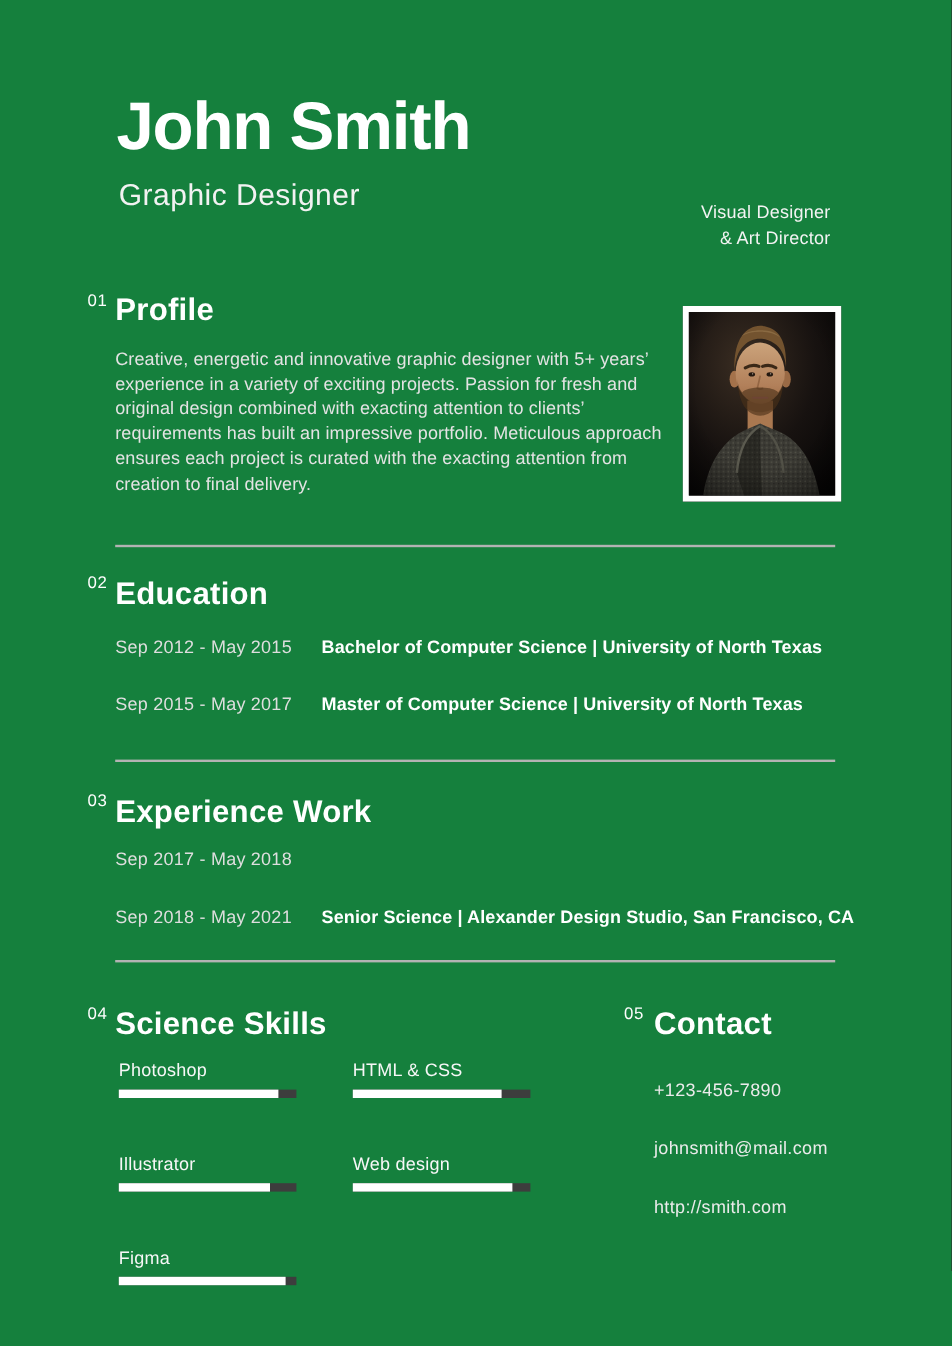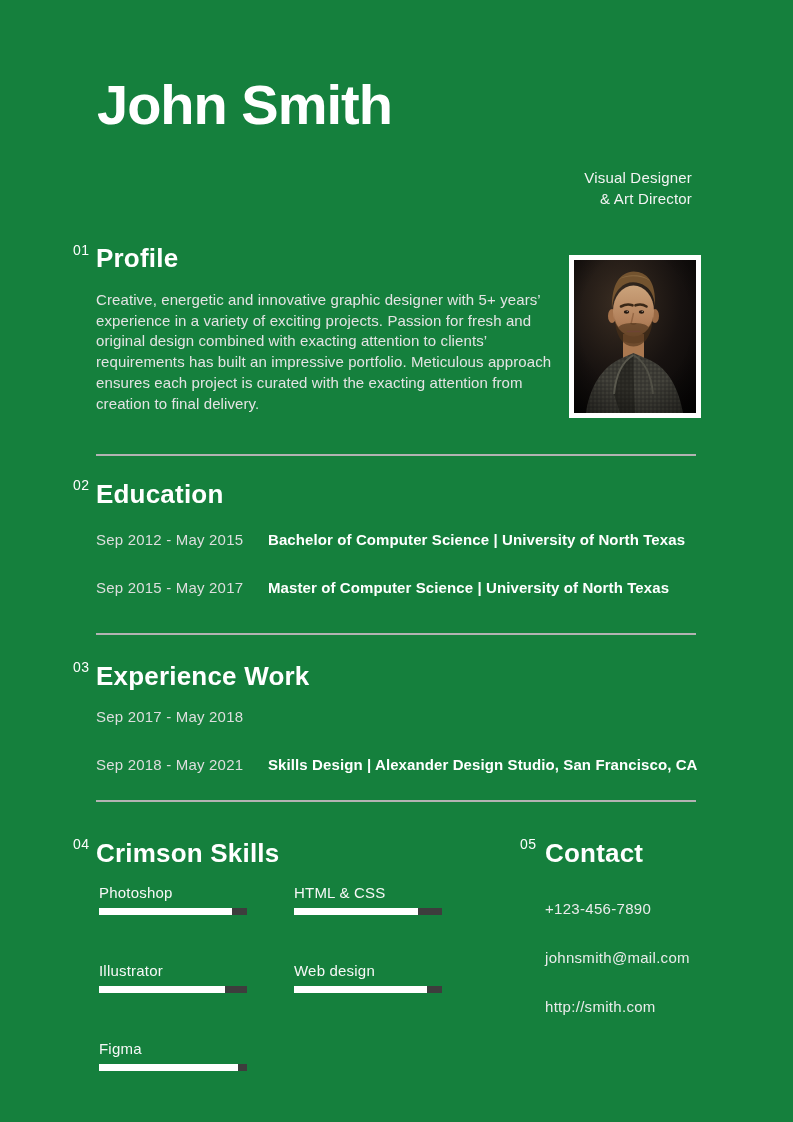--- a/index.html
+++ b/index.html
@@ -74,20 +74,21 @@
   
   .contact-list { position:absolute; left:545px; top:900px; }
   .contact-item { font-size:15px; line-height:18px; color:#ebebeb; letter-spacing:.3px; margin-bottom:31px; white-space:nowrap; }
 </style>
 </head>
 <body>
 
 <div class="page">
 
   <h1 class="name">John Smith</h1>
+  <div class="role">Graphic Designer</div>
   <div class="tagline">
     <div>Visual Designer</div>
     <div>&amp; Art Director</div>
   </div>
 
   <span class="sec-num" id="profile-num">01</span>
   <h2 class="sec-title" id="profile-title">Profile</h2>
   <p class="profile-text">Creative, energetic and innovative graphic designer with 5+ years’ experience in a variety of exciting projects. Passion for fresh and original design combined with exacting attention to clients’ requirements has built an impressive portfolio. Meticulous approach ensures each project is curated with the exacting attention from creation to final delivery.</p>
 
   <div class="photo-frame">
@@ -159,26 +160,26 @@
   <div class="detail-col r-edu1">Bachelor of Computer Science | University of North Texas</div>
   <div class="date-col r-edu2">Sep 2015 - May 2017</div>
   <div class="detail-col r-edu2">Master of Computer Science | University of North Texas</div>
 
   <div class="divider" id="div2"></div>
 
   <span class="sec-num" id="exp-num">03</span>
   <h2 class="sec-title" id="exp-title">Experience Work</h2>
   <div class="date-col r-exp1">Sep 2017 - May 2018</div>
   <div class="date-col r-exp2">Sep 2018 - May 2021</div>
-  <div class="detail-col r-exp2">Skills Design | Alexander Design Studio, San Francisco, CA</div>
+  <div class="detail-col r-exp2">Senior Science | Alexander Design Studio, San Francisco, CA</div>
 
   <div class="divider" id="div3"></div>
 
   <span class="sec-num" id="skills-num">04</span>
-  <h2 class="sec-title" id="skills-title">Crimson Skills</h2>
+  <h2 class="sec-title" id="skills-title">Science Skills</h2>
   <div class="skills-grid">
     <div class="skill">
       <div class="skill-label">Photoshop</div>
       <div class="skill-bar">
           <div class="skill-fill" style="width: 90%;"></div>
         </div>
     </div>
     <div class="skill">
       <div class="skill-label">HTML &amp; CSS</div>
       <div class="skill-bar">

